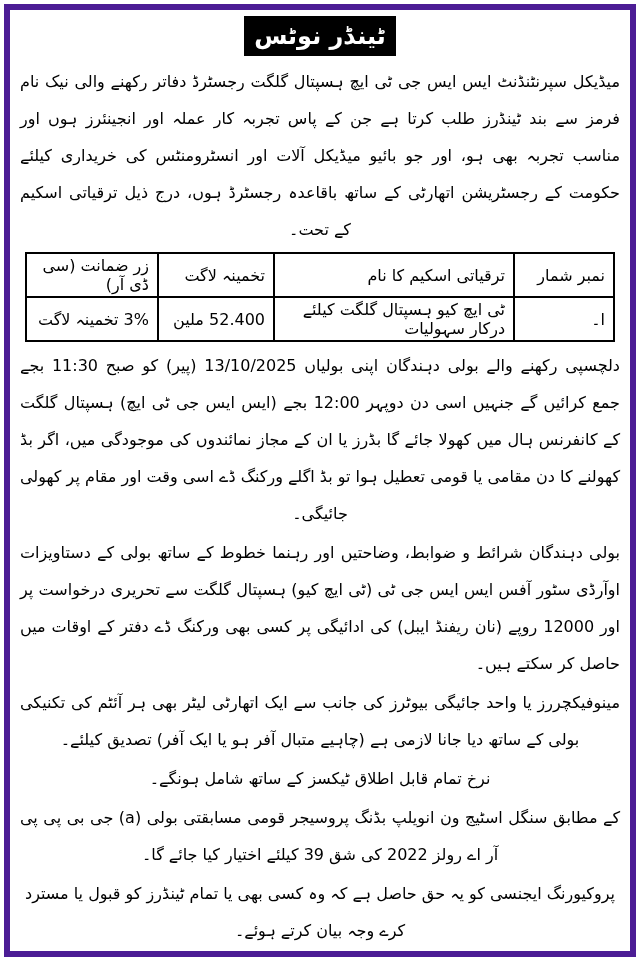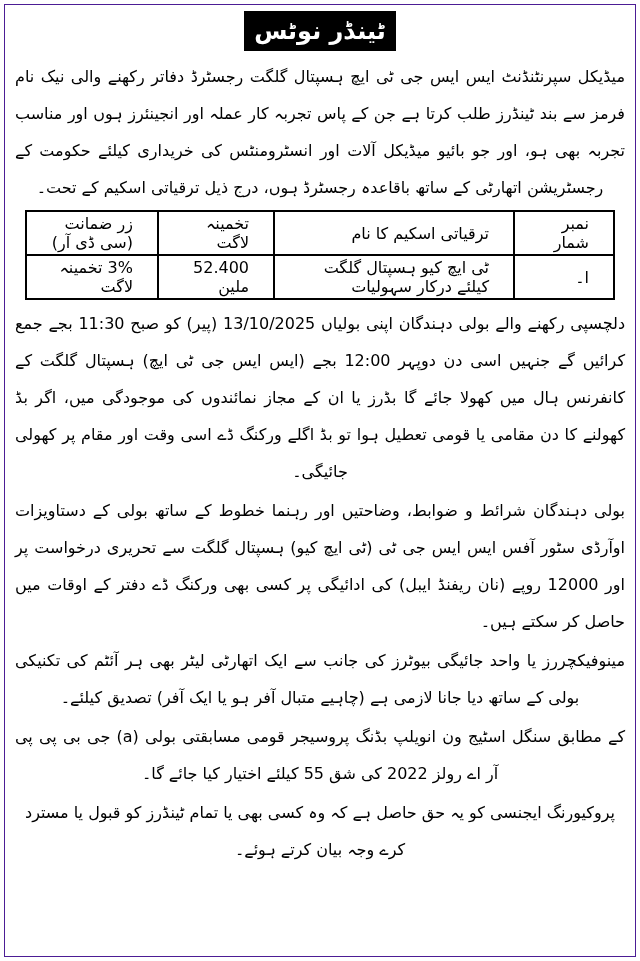--- a/index.html
+++ b/index.html
@@ -8,21 +8,21 @@
     width:640px; height:961px;
     margin:0 auto;
     background:#ffffff;
     font-family:"DejaVu Sans", sans-serif;
     color:#000;
     overflow:hidden;
     box-sizing:border-box;
   }
   .frame {
     position:absolute; inset:4px;
-    border:1px solid #4c1d95;
+    border:6px solid #4c1d95;
     display:flex; flex-direction:column;
     padding:4px 10px 6px 10px;
     box-sizing:border-box;
   }
   .title-box {
     flex:0 0 auto;
     margin:2px auto 6px auto;
     min-width:118px; height:40px;
     background:#000; color:#fff;
     display:flex; align-items:center; justify-content:center;
@@ -45,21 +45,21 @@
     direction:rtl;
     border-collapse:collapse;
     margin:3px auto 4px auto;
     width:588px;
     table-layout:fixed;
   }
   table.tender th, table.tender td {
     border:2px solid #000;
     font-weight:normal;
     font-size:16px;
-    padding:2px 24px;
+    padding:2px 8px;
     text-align:right;
     vertical-align:middle;
   }
   table.tender th { height:30px; }
   table.tender td { height:36px; }
   td.center, th.center { text-align:center; }
 </style>
 </head>
 <body>
 
@@ -93,17 +93,18 @@
           <td>ٹی ایچ کیو ہسپتال گلگت کیلئے درکار سہولیات</td>
           <td>52.400 ملین</td>
           <td>3% تخمینہ لاگت</td>
         </tr>
       </tbody>
     </table>
 
     <p class="urdu">دلچسپی رکھنے والے بولی دہندگان اپنی بولیاں 13/10/2025 (پیر) کو صبح 11:30 بجے جمع کرائیں گے جنہیں اسی دن دوپہر 12:00 بجے (ایس ایس جی ٹی ایچ) ہسپتال گلگت کے کانفرنس ہال میں کھولا جائے گا بڈرز یا ان کے مجاز نمائندوں کی موجودگی میں، اگر بڈ کھولنے کا دن مقامی یا قومی تعطیل ہوا تو بڈ اگلے ورکنگ ڈے اسی وقت اور مقام پر کھولی جائیگی۔</p>
     <p class="urdu last-right">بولی دہندگان شرائط و ضوابط، وضاحتیں اور رہنما خطوط کے ساتھ بولی کے دستاویزات اوآرڈی سٹور آفس ایس ایس جی ٹی (ٹی ایچ کیو) ہسپتال گلگت سے تحریری درخواست پر اور 12000 روپے (نان ریفنڈ ایبل) کی ادائیگی پر کسی بھی ورکنگ ڈے دفتر کے اوقات میں حاصل کر سکتے ہیں۔</p>
     <p class="urdu">مینوفیکچررز یا واحد جائیگی بیوٹرز کی جانب سے ایک اتھارٹی لیٹر بھی ہر آئٹم کی تکنیکی بولی کے ساتھ دیا جانا لازمی ہے (چاہیے متبال آفر ہو یا ایک آفر) تصدیق کیلئے۔</p>
-    <p class="urdu">کے مطابق سنگل اسٹیج ون انویلپ بڈنگ پروسیجر قومی مسابقتی بولی (a) جی بی پی پی آر اے رولز 2022 کی شق 55 کیلئے اختیار کیا جائے گا۔</p>
+    <p class="urdu single">نرخ تمام قابل اطلاق ٹیکسز کے ساتھ شامل ہونگے۔</p>
+    <p class="urdu">کے مطابق سنگل اسٹیج ون انویلپ بڈنگ پروسیجر قومی مسابقتی بولی (a) جی بی پی پی آر اے رولز 2022 کی شق 39 کیلئے اختیار کیا جائے گا۔</p>
     <p class="urdu single">پروکیورنگ ایجنسی کو یہ حق حاصل ہے کہ وہ کسی بھی یا تمام ٹینڈرز کو قبول یا مسترد کرے وجہ بیان کرتے ہوئے۔</p>
 
   </div>
 </div>
 
 </body></html>

